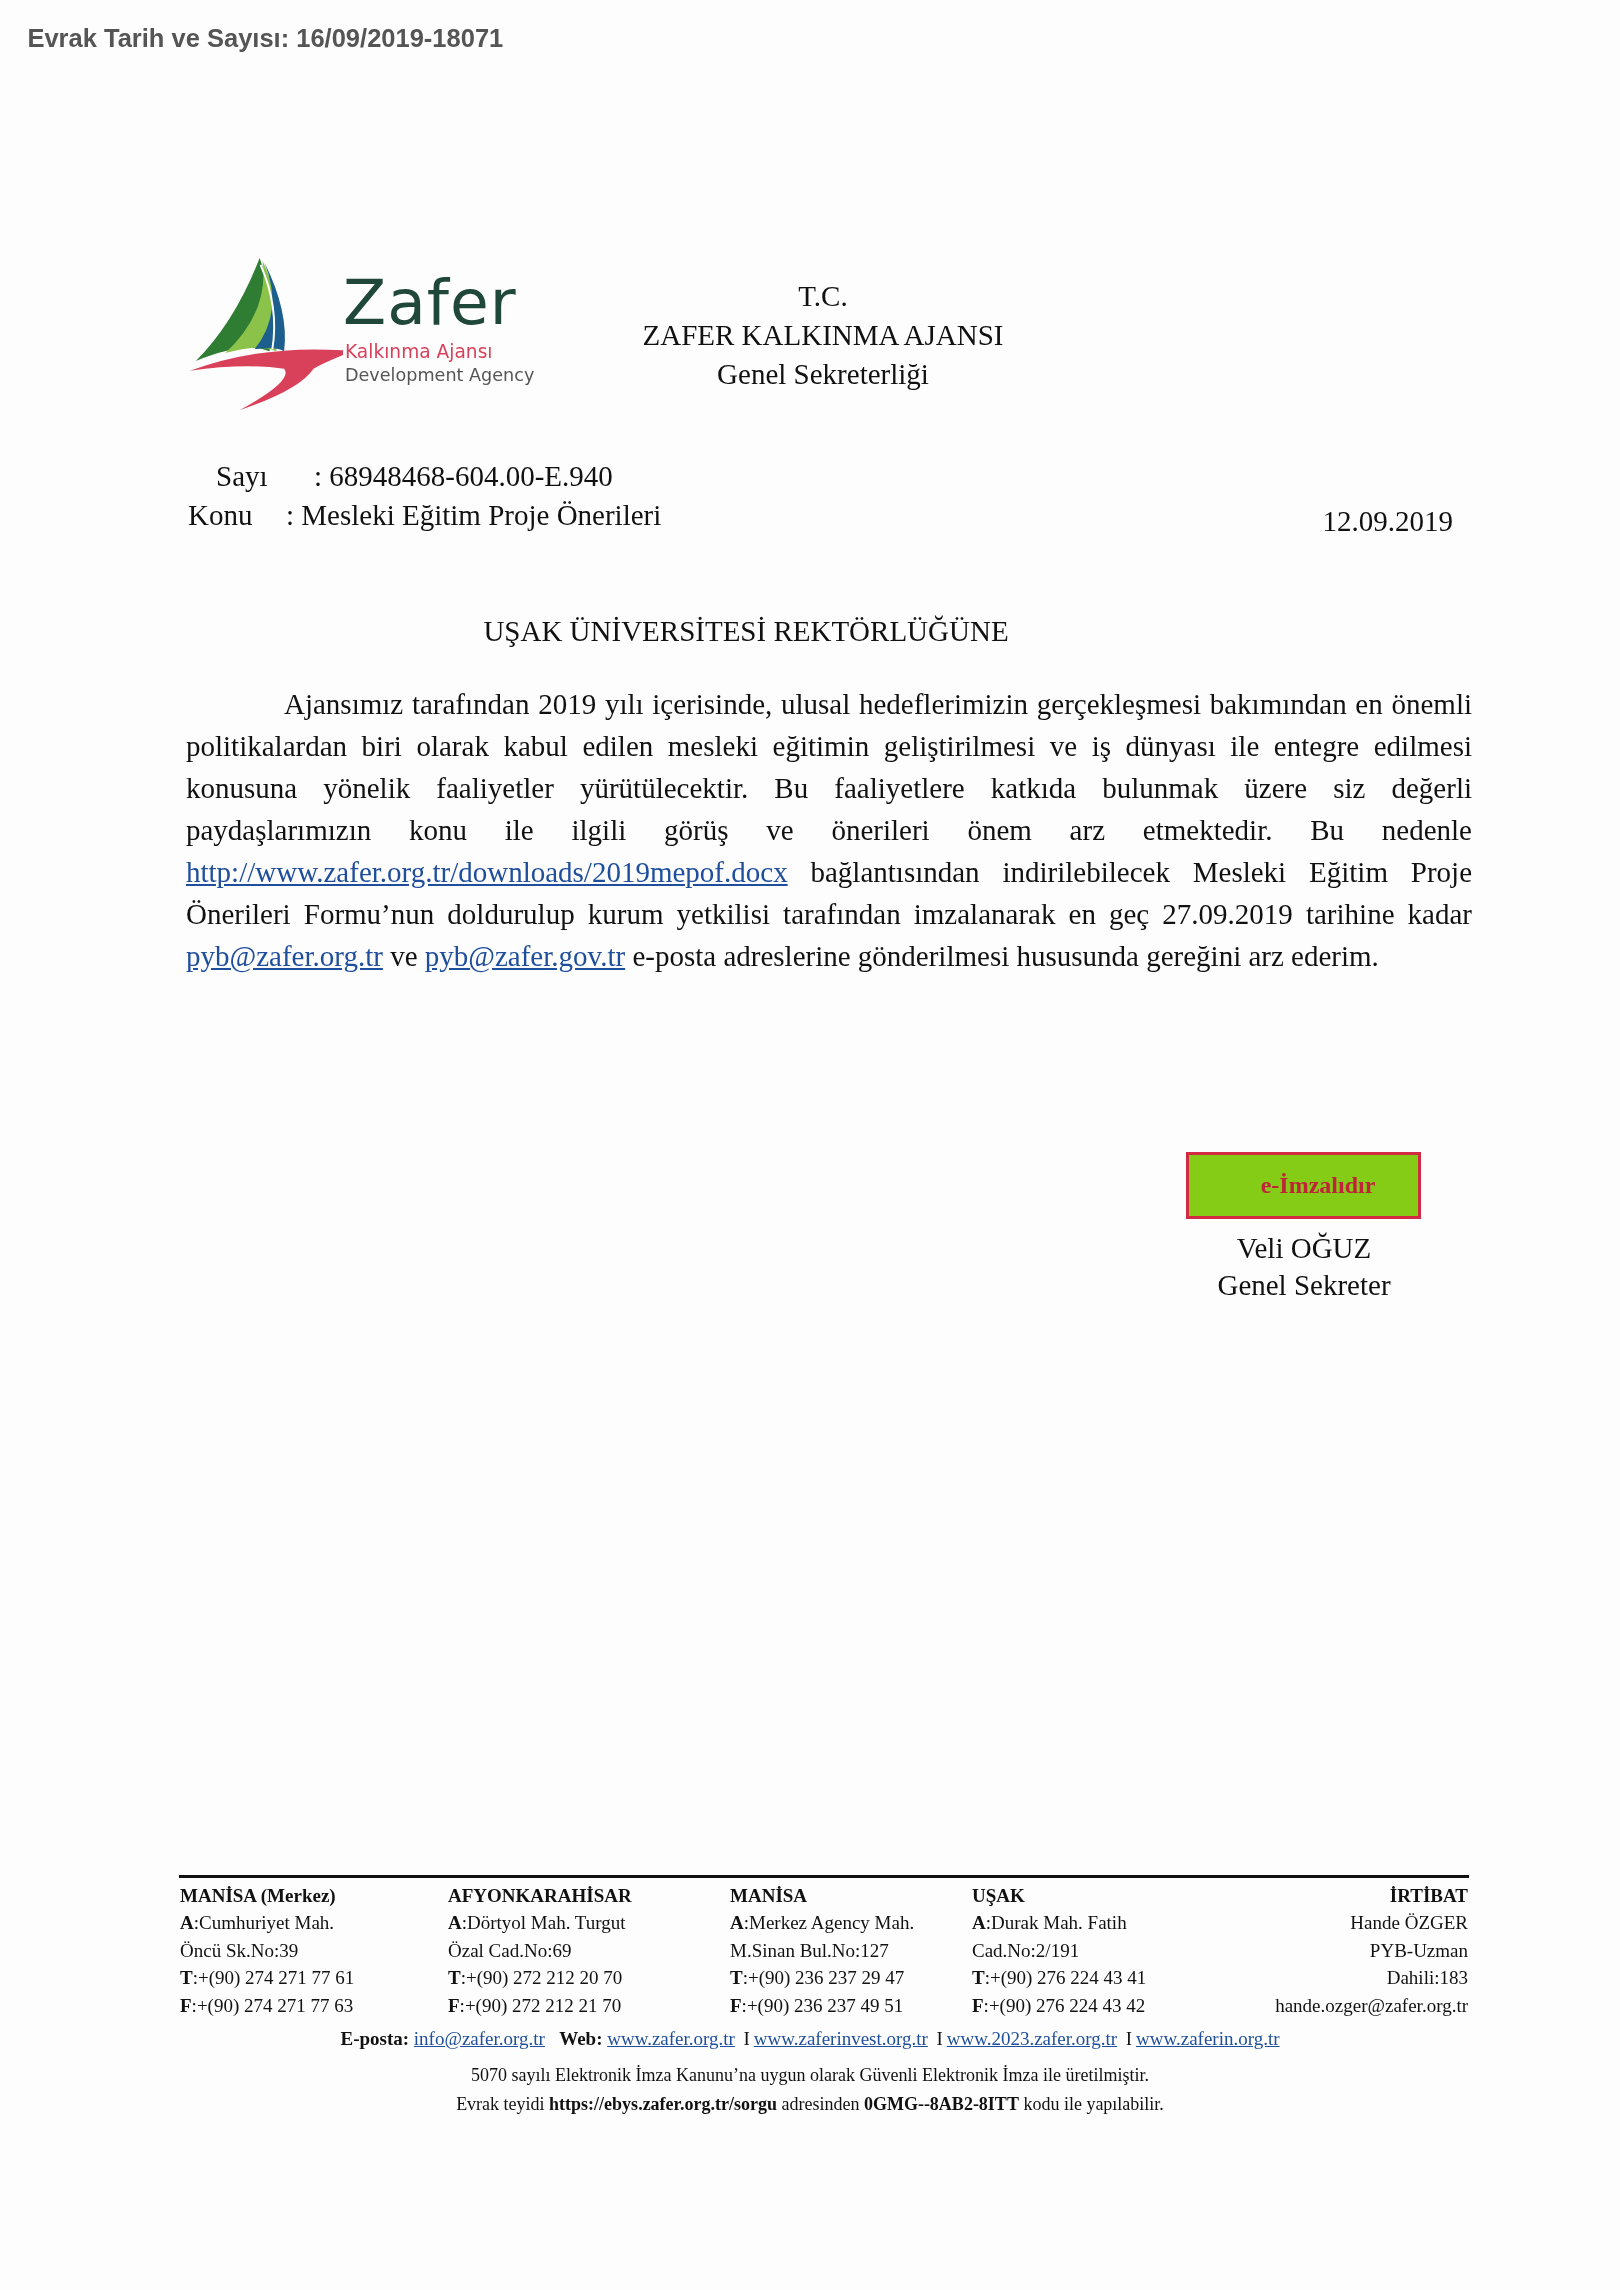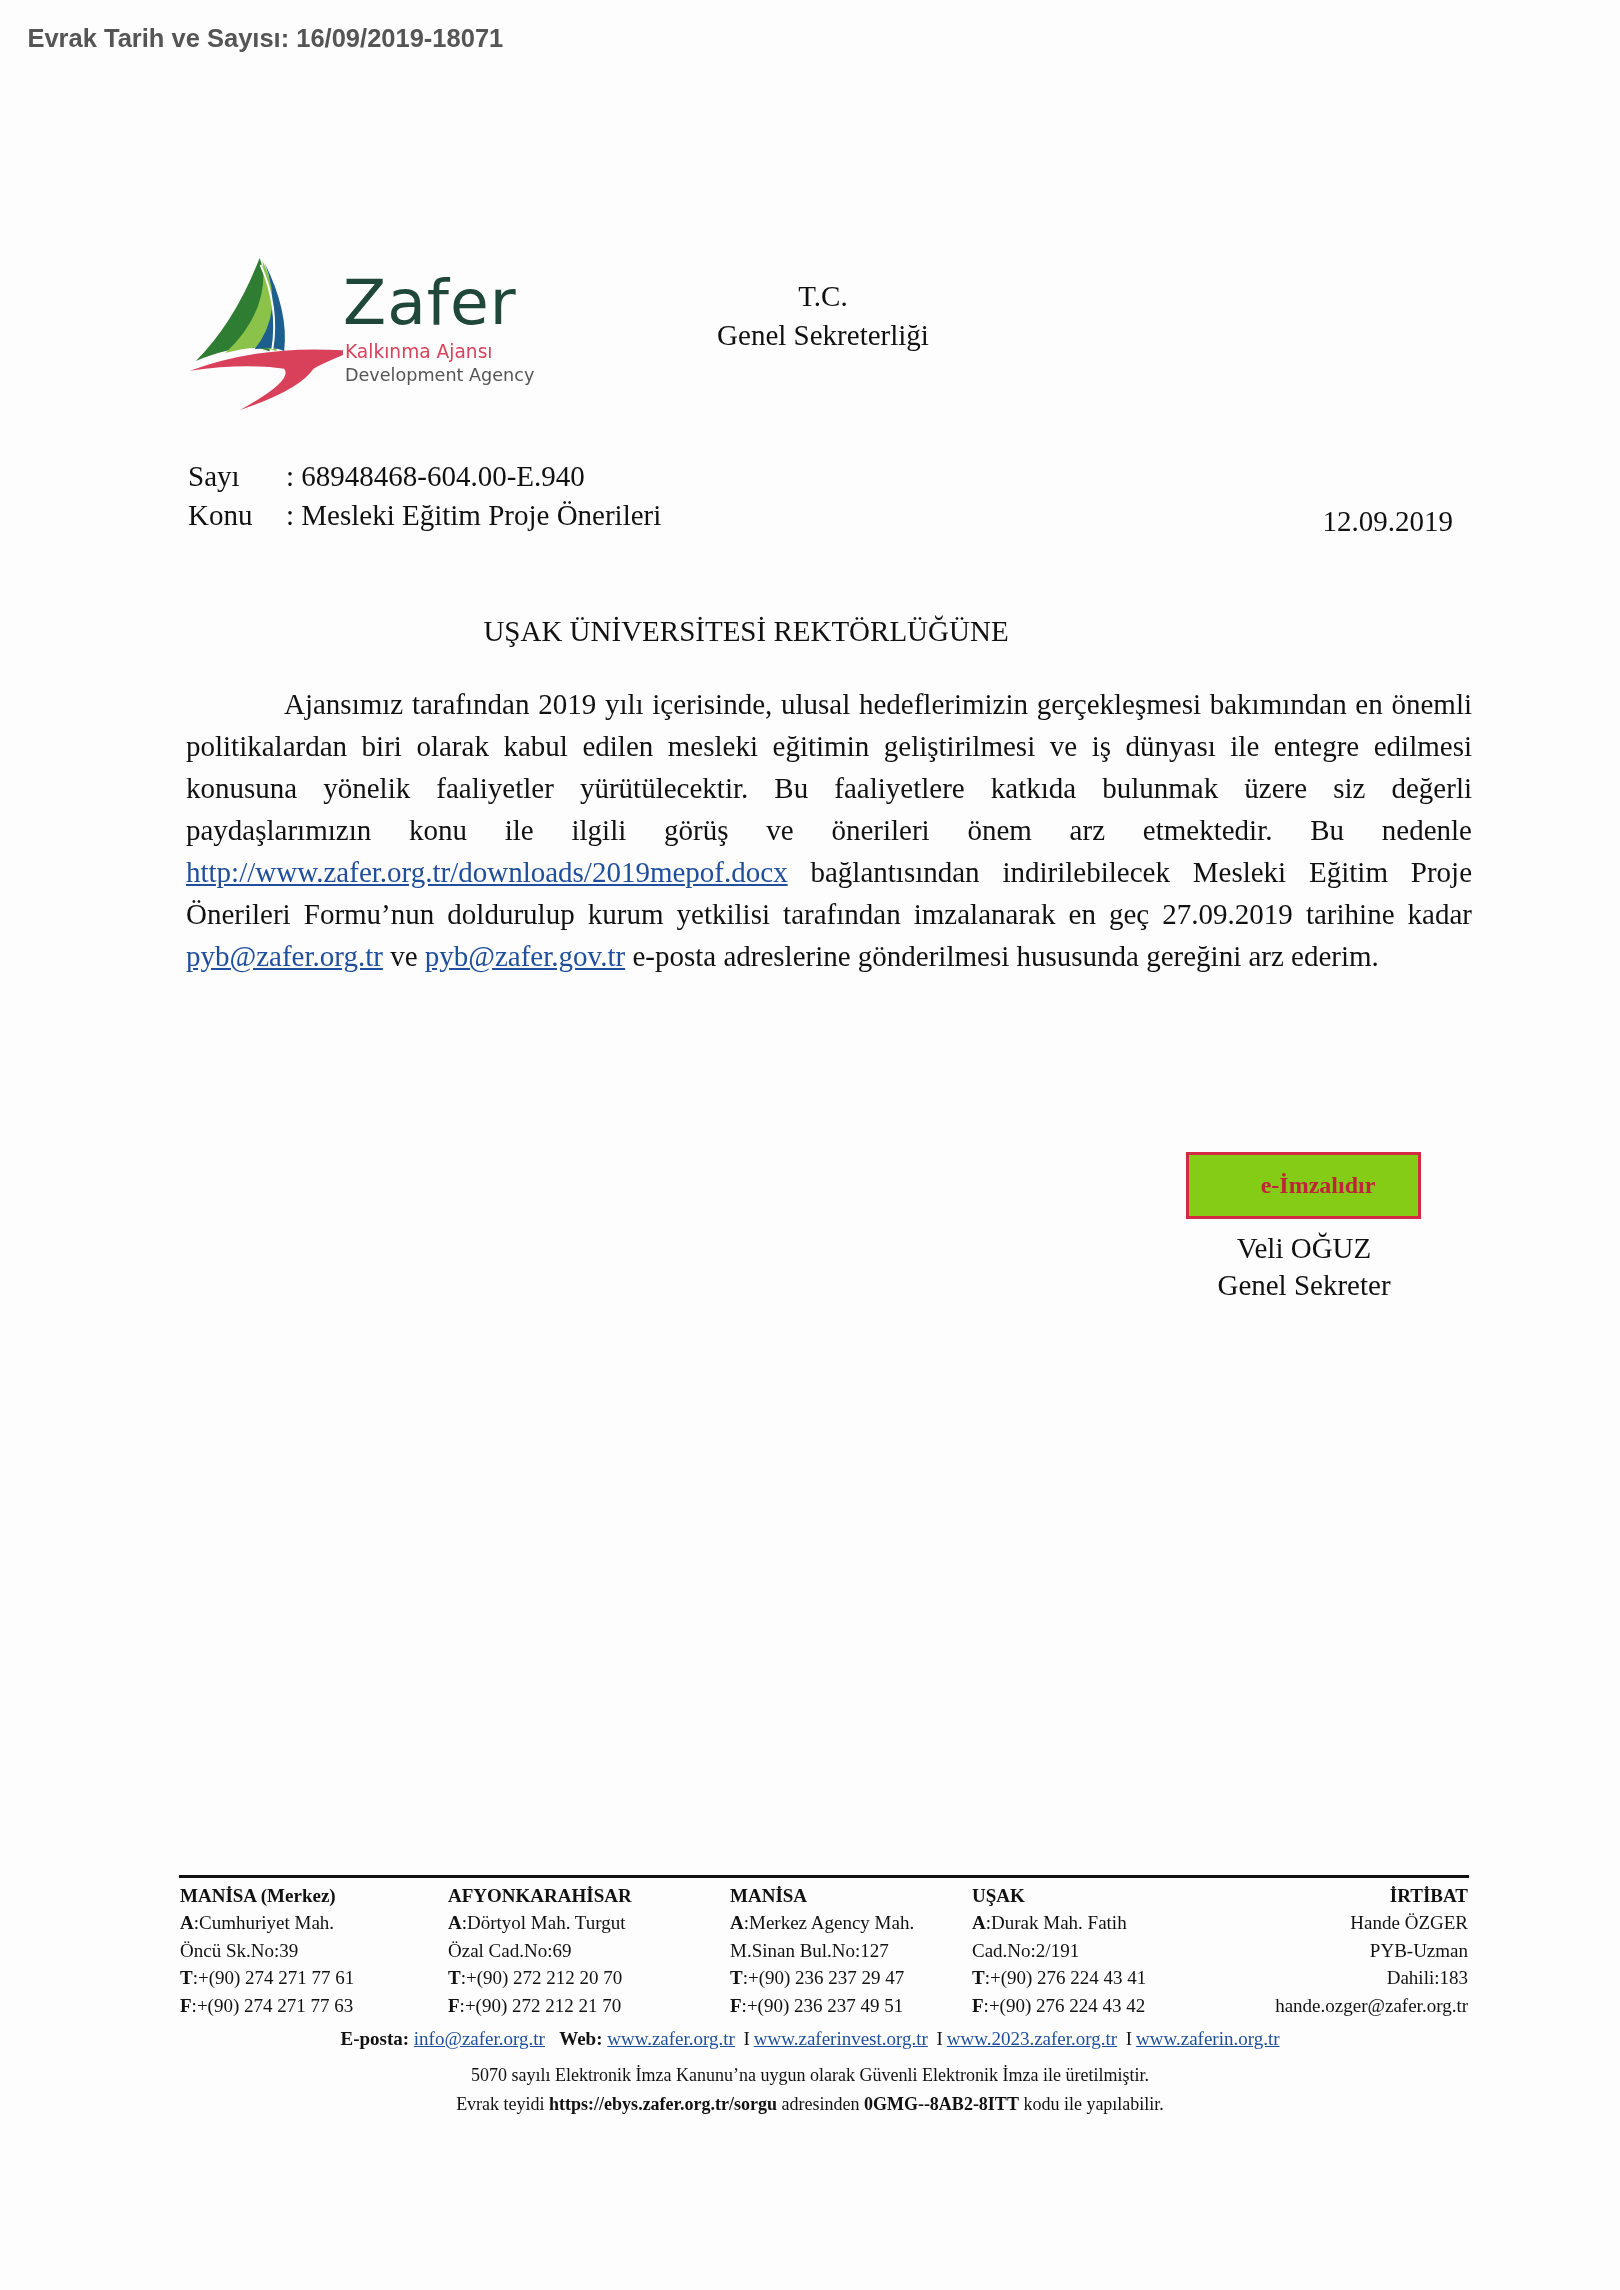--- a/index.html
+++ b/index.html
@@ -87,24 +87,25 @@
     <path d="M76 12 Q95 55 88 98" stroke="#fff" stroke-width="2" fill="none"></path>
     <path d="M4 120 Q80 92 170 100 Q140 112 130 118 Q115 140 55 160 Q110 130 100 118 Q60 112 4 120 Z" fill="#d9405a"></path>
   </svg>
   <div class="name">Zafer</div>
   <div class="sub1">Kalkınma Ajansı</div>
   <div class="sub2">Development Agency</div>
 </div>
 
 <div class="abs" id="institution">
   <div>T.C.</div>
+  <div>ZAFER KALKINMA AJANSI</div>
   <div>Genel Sekreterliği</div>
 </div>
 
-<div class="abs meta-row" style="top:460px;">
+<div class="abs meta-row" style="top:460px;margin-left:28px;">
   <span class="lbl">Sayı</span><span>: 68948468-604.00-E.940</span>
 </div>
 <div class="abs meta-row" style="top:499px;">
   <span class="lbl">Konu</span><span>: Mesleki Eğitim Proje Önerileri</span>
 </div>
 <div class="abs" id="date">12.09.2019</div>
 
 <div class="abs" id="recipient">UŞAK ÜNİVERSİTESİ REKTÖRLÜĞÜNE</div>
 
 <div class="abs" id="body-text">

